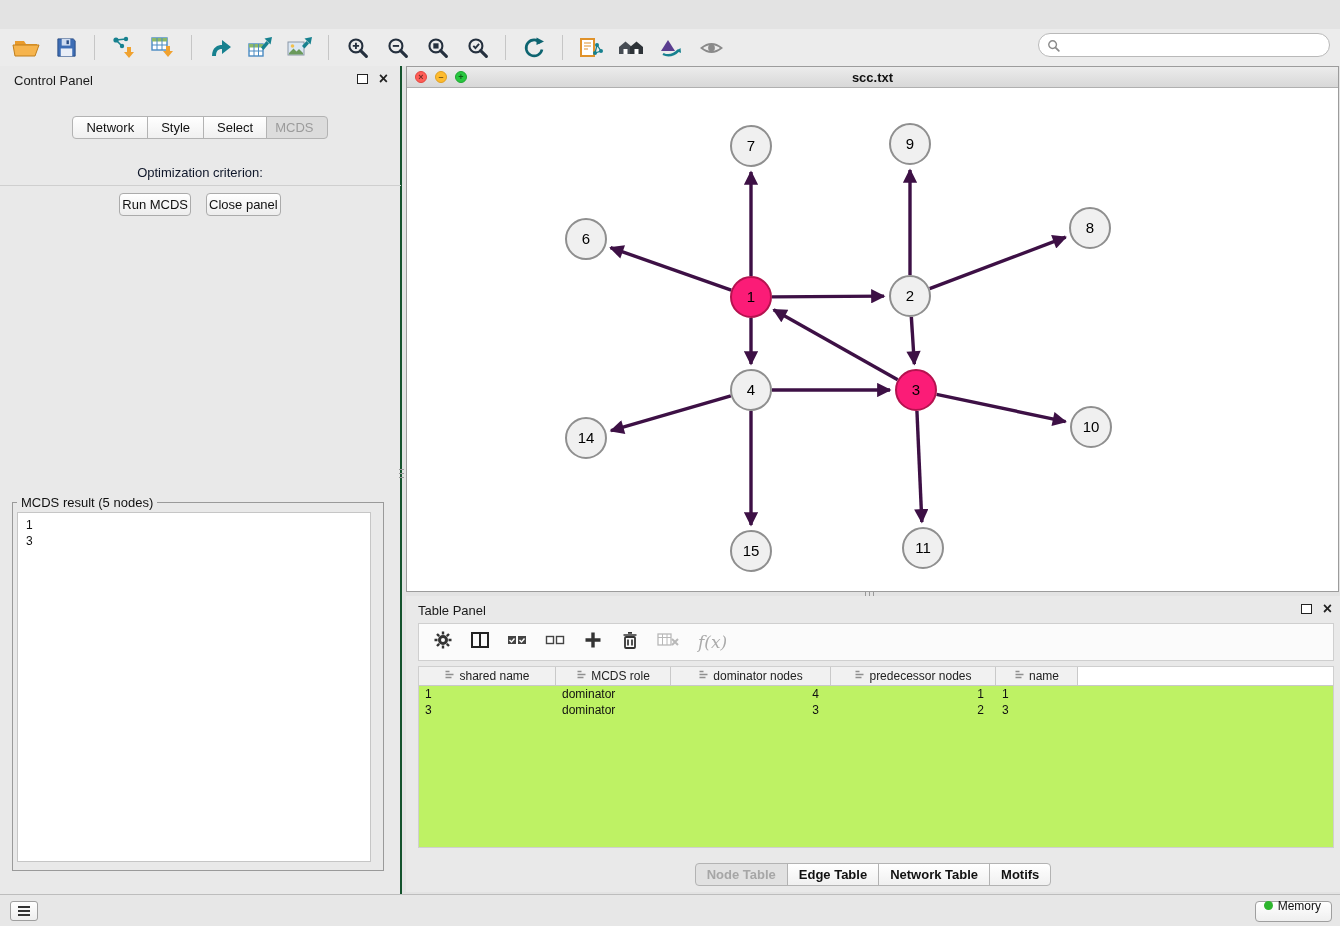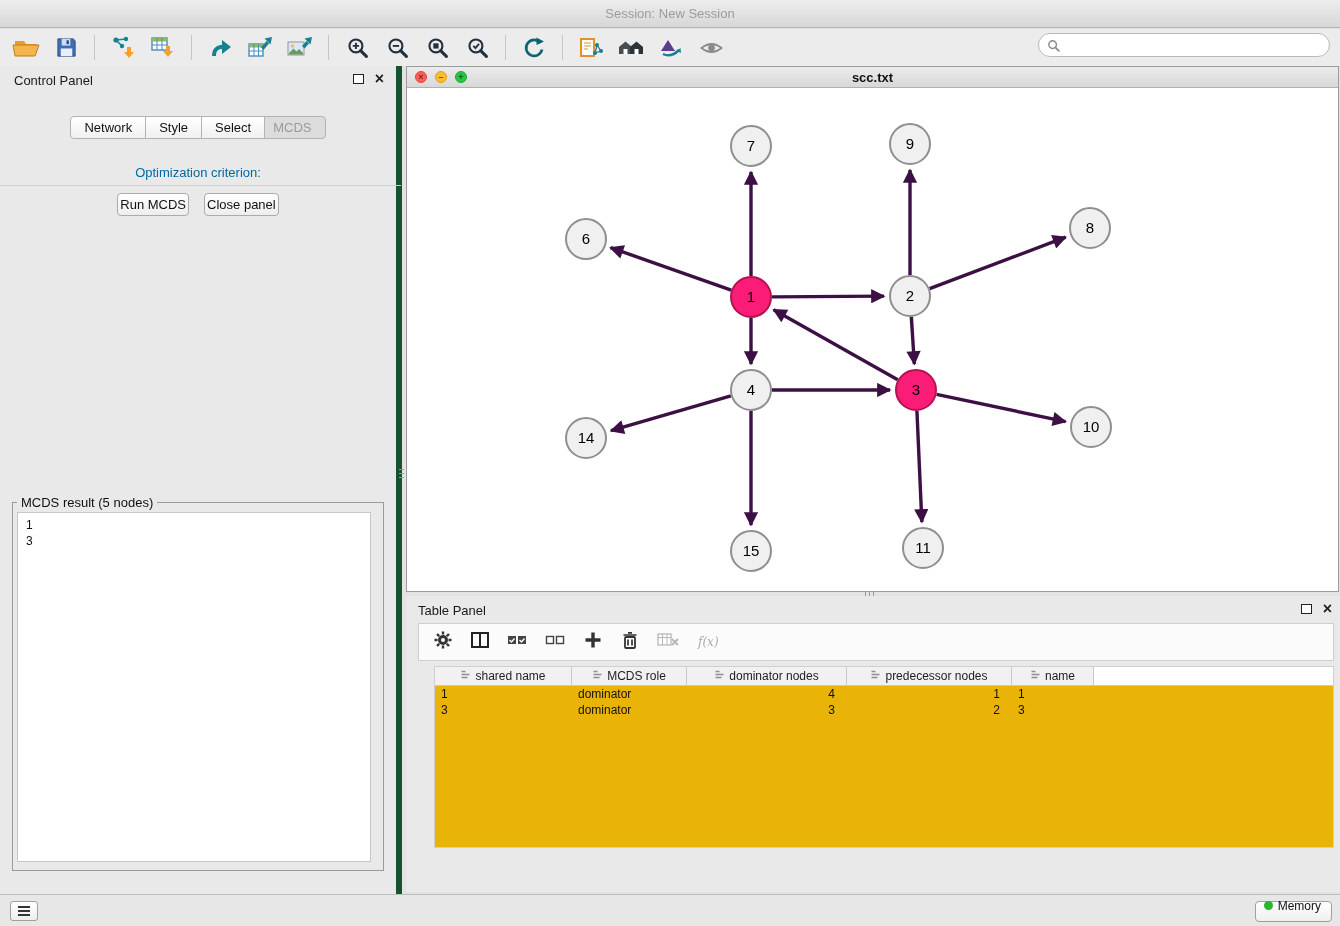--- a/index.html
+++ b/index.html
@@ -17,34 +17,34 @@
   .tb-btn { width: 40px; height: 32px; display: flex; align-items: center; justify-content: center; }
   .tb-sep { width: 1px; height: 25px; background: #c6c6c6; margin: 0 8px; }
   .search-box { position: absolute; right: 10px; top: 4px; width: 292px; height: 24px;
     background: #fff; border: 1px solid #b9b9b9; border-radius: 12px;
     display: flex; align-items: center; padding-left: 8px; }
   .search-box input { border: none; outline: none; flex: 1; height: 18px; font-size: 13px;
     background: transparent; margin-left: 5px; font-family: "Liberation Sans", sans-serif; }
 
   
   .control-panel { position: absolute; left: 0; top: 66px; width: 402px; height: 828px;
-    background: #e9e9e9; border-right: 6px solid #14532d; }
+    background: #e9e9e9; border-right: 2px solid #14532d; }
   .panel-header { position: relative; height: 26px; }
   .panel-title { position: absolute; left: 14px; top: 7px; font-size: 13px; color: #1a1a1a; }
   .float-btn { position: absolute; right: 32px; top: 8px; width: 11px; height: 10px;
     border: 1.5px solid #222; background: #fff; }
   .close-btn { position: absolute; right: 12px; top: 3px; font-size: 16px; font-weight: bold; color: #222; line-height: 20px; }
   .tabs-row { display: flex; justify-content: center; margin-top: 24px; position: relative; z-index: 2; }
   .tab { padding: 3px 13px; background: linear-gradient(#ffffff, #f0f0f0); border: 1px solid #b3b3b3;
     margin-left: -1px; font-size: 13px; color: #111; white-space: nowrap; }
   .tab:first-child { border-radius: 4px 0 0 4px; margin-left: 0; }
   .tab:last-child { border-radius: 0 4px 4px 0; padding-left: 8px; }
   .tab.active { background: #dcdcdc; color: #9b9b9b; }
   .cp-tabline { position: absolute; left: 0; top: 119px; width: 401px; height: 1px; background: #cfcfcf; }
-  .opt-label { text-align: center; margin-top: 26px; font-size: 13px; color: #0369a1; }
+  .opt-label { text-align: center; margin-top: 26px; font-size: 13px; color: #0f172a; }
   .cp-select { position: relative; width: 312px; height: 23px; margin: 9px auto 0;
     background: linear-gradient(#ffffff, #f3f3f3); border: 1px solid #a9a9a9; border-radius: 4px;
     font-size: 13px; line-height: 21px; padding-left: 8px; color: #111; }
   .cp-select .stepper { position: absolute; right: 3px; top: 2px; width: 15px; height: 17px;
     display: flex; flex-direction: column; align-items: center; justify-content: center; }
   .cp-buttons { display: flex; justify-content: center; gap: 15px; margin-top: 13px; }
   .cp-btn { padding: 3px 2px; font-size: 13px; color: #111; background: linear-gradient(#ffffff, #ededed);
     border: 1px solid #ababab; border-radius: 4px; font-family: "Liberation Sans", sans-serif; }
   .result-fieldset { position: absolute; left: 12px; top: 429px; width: 372px; height: 376px;
     border: 1px solid #9a9a9a; }
@@ -72,23 +72,23 @@
   .v-grip i { width: 5px; height: 1px; background: #9a9a9a; display: block; }
   .h-grip { position: absolute; left: 856px; top: 591px; width: 26px; height: 5px;
     display: flex; gap: 3px; align-items: center; justify-content: center; z-index: 5; }
   .h-grip i { width: 1px; height: 4px; background: #9a9a9a; display: block; }
 
   
   .table-panel { position: absolute; left: 406px; top: 596px; width: 934px; height: 296px; background: #e9e9e9; }
   .tp-header { position: relative; height: 26px; }
   .tp-toolbar { position: absolute; left: 12px; right: 6px; top: 27px; height: 38px;
     background: #fbfbfb; border: 1px solid #cfcfcf; display: flex; align-items: center; gap: 17px; padding-left: 14px; }
-  .fx { font-family: "DejaVu Serif", serif; font-style: italic; font-size: 12px; color: #aaaaaa; }
+  .fx { font-family: "DejaVu Serif", serif; font-style: italic; font-size: 17px; color: #aaaaaa; }
   .tp-table { position: absolute; left: 12px; right: 6px; top: 70px; bottom: 44px;
-    background: #eab308; border: 1px solid #cfcfcf; overflow: hidden; margin-left: 16px; }
+    background: #bef264; border: 1px solid #cfcfcf; overflow: hidden; }
   .thead { display: flex; height: 19px; background: #f1f1f1; border-bottom: 1px solid #c9c9c9; }
   .th { display: flex; align-items: center; justify-content: center; gap: 4px;
     border-right: 1px solid #c9c9c9; font-size: 12px; color: #222; }
   .th-filler { flex: 1; background: #fff; }
   .tr { display: flex; height: 16px; }
   .td { font-size: 12px; color: #111; line-height: 16px; padding: 0 12px 0 6px; }
   .bottom-tabs { position: absolute; left: 0; right: 0; bottom: 6px; display: flex; justify-content: center; }
   .bottom-tabs .tab { font-weight: bold; padding: 3px 11px; }
   .bottom-tabs .tab.active { color: #a6a6a6; background: #e1e1e1; }
 
@@ -102,23 +102,20 @@
   .memory-btn { position: absolute; right: 8px; top: 6px; height: 21px;
     border: 1px solid #9f9f9f; border-radius: 4px; background: linear-gradient(#fff,#efefef);
     display: flex; align-items: center; gap: 5px; padding: 0 10px 12px 8px; font-size: 12px; color: #111; }
   .memory-dot { width: 9px; height: 9px; border-radius: 50%; background: #2db52d; }
 </style>
 </head>
 <body>
 
 <div class="app">
 
-  <div class="titlebar">
-    <span>Session: New Session</span>
-  </div>
 
   <div class="toolbar">
     <div class="tb-btn">
       <svg width="28" height="24" viewBox="0 0 28 24">
         <path d="M3 5 h9 l2 3 h11 v4 H3z" fill="#e99b2b"></path>
         <path d="M1 9 h26 l-4 11 H3z" fill="#f6b44d" stroke="#c07f1d" stroke-width="1"></path>
       </svg>
     </div>
     <div class="tb-btn">
       <svg width="23" height="23" viewBox="0 0 24 24">
@@ -461,20 +458,26 @@
           </div>
           <div class="tr">
             <div class="td" style="width: 137px; text-align: left;">3</div>
             <div class="td" style="width: 115px; text-align: left;">dominator</div>
             <div class="td" style="width: 160px; text-align: right;">3</div>
             <div class="td" style="width: 165px; text-align: right;">2</div>
             <div class="td" style="width: 82px; text-align: left;">3</div>
           </div>
         </div>
     </div>
+    <div class="bottom-tabs">
+        <div class="tab active">Node Table</div>
+        <div class="tab">Edge Table</div>
+        <div class="tab">Network Table</div>
+        <div class="tab">Motifs</div>
+      </div>
   </div>
 
   <div class="statusbar">
     <span class="list-btn">
         <i></i>
         <i></i>
         <i></i>
       </span>
     <span class="memory-btn">
       <span class="memory-dot"></span>

